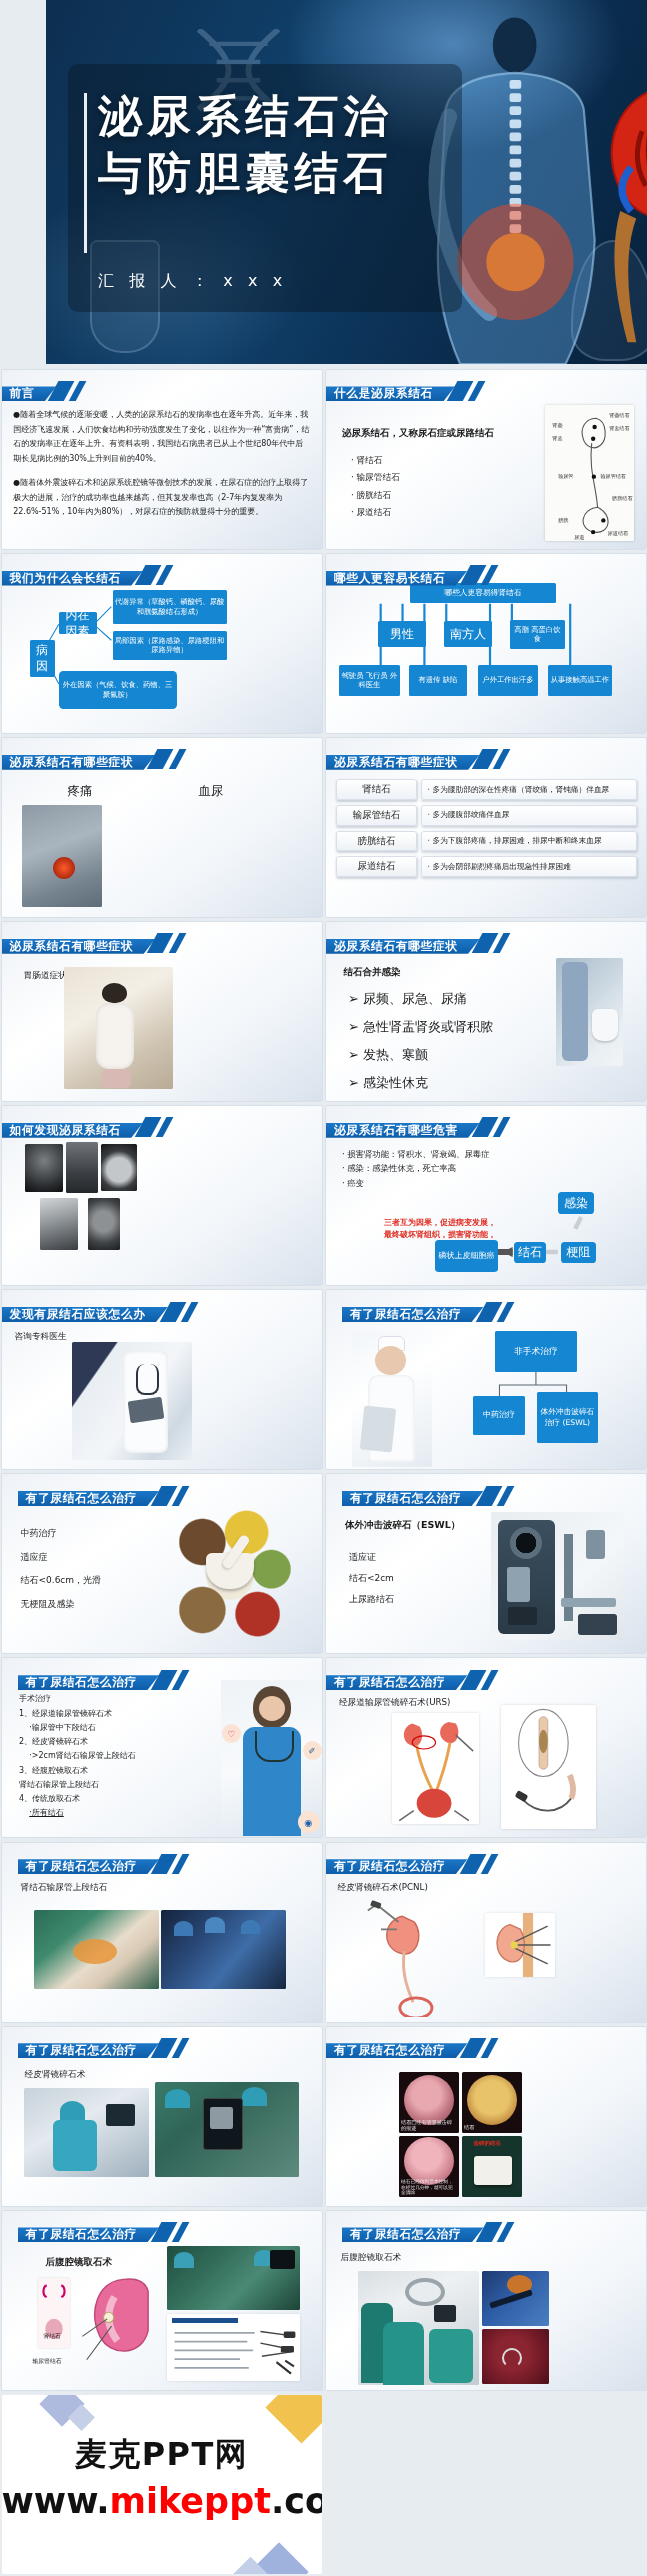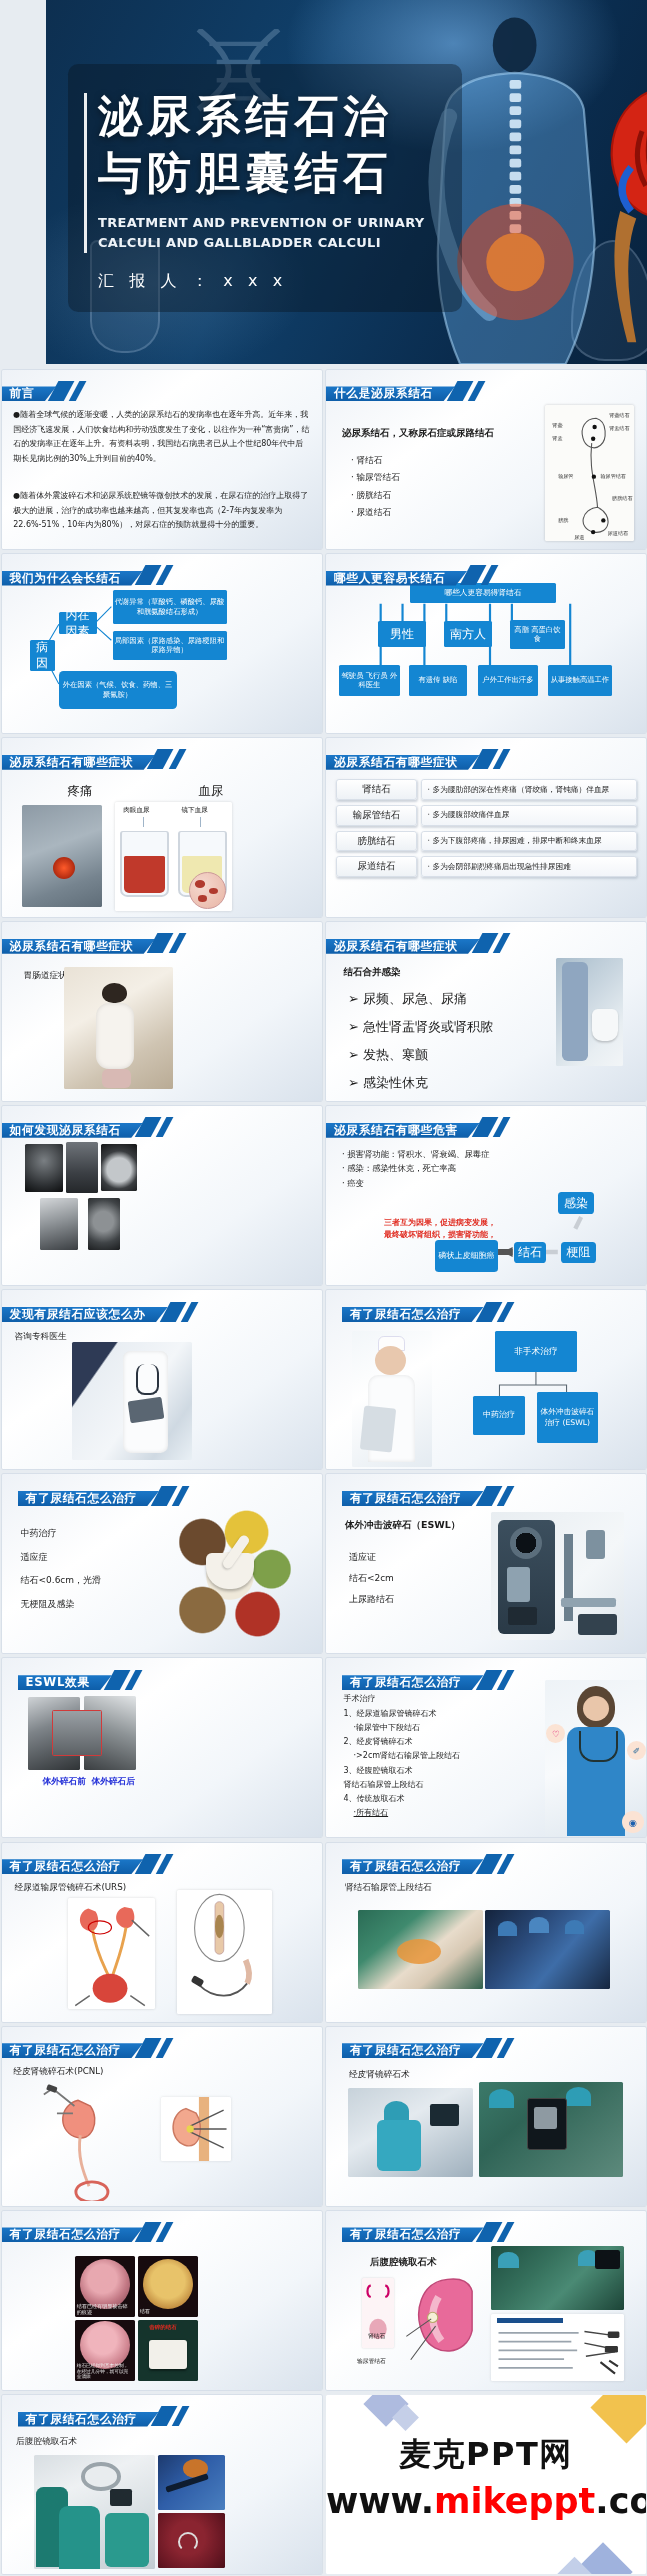--- a/index.html
+++ b/index.html
@@ -106,39 +106,35 @@
     <path d="M330 290 Q310 360 340 470 L352 470 Q330 360 352 300 Z" fill="#b07030"></path>
     <path d="M390 120 C330 130 300 200 330 260 C355 310 420 315 430 250 L430 130 C425 118 410 115 390 120 Z" fill="#d42414" stroke="#a81408" stroke-width="3"></path>
     <path d="M360 180 Q345 220 365 255 M375 165 Q360 215 380 258" stroke="#8c0f06" stroke-width="7" fill="none"></path>
     <path d="M345 230 Q320 260 345 290" stroke="#1e5fd0" stroke-width="10" fill="none"></path>
   </svg>
 
   <div class="panel"></div>
   <div class="vbar"></div>
   <div class="t-cn t1">泌尿系结石治</div>
   <div class="t-cn t2">与防胆囊结石</div>
-  <div class="t-en">
-    <div>TREATMENT AND PREVENTION OF URINARY</div>
-    <div>CALCULI AND GALLBLADDER CALCULI</div>
-  </div>
   <div class="t-pres">汇 报 人 ：  x x x</div>
 </div>
 
 <div class="deck">
 
   <div class="slide">
     <div class="hdr">
       <div class="bar">
           <span>前言</span>
         </div>
       <i class="sl big"></i>
         <i class="sl thin"></i>
     </div>
     <div class="txt" style="left:11.7px;right:10.2px;top:38px;font-size:8px;line-height:1.85;">●随着全球气候的逐渐变暖，人类的泌尿系结石的发病率也在逐年升高。近年来，我国经济飞速发展，人们饮食结构和劳动强度发生了变化，以往作为一种“富贵病”，结石的发病率正在逐年上升。有资料表明，我国结石病患者已从上个世纪80年代中后期长见病比例的30%上升到目前的40%。</div>
-    <div class="txt" style="left:11.7px;right:10.2px;top:119px;font-size:8px;line-height:1.85;">●随着体外震波碎石术和泌尿系统腔镜等微创技术的发展，在尿石症的治疗上取得了极大的进展，治疗的成功率也越来越高，但其复发率也高（2-7年内复发率为22.6%-51%，10年内为80%），对尿石症的预防就显得十分的重要。</div>
+    <div class="txt" style="left:11.7px;right:10.2px;top:106px;font-size:8px;line-height:1.85;">●随着体外震波碎石术和泌尿系统腔镜等微创技术的发展，在尿石症的治疗上取得了极大的进展，治疗的成功率也越来越高，但其复发率也高（2-7年内复发率为22.6%-51%，10年内为80%），对尿石症的预防就显得十分的重要。</div>
   </div>
 
   <div class="slide">
     <div class="hdr">
       <div class="bar">
           <span>什么是泌尿系结石</span>
         </div>
       <i class="sl big"></i>
         <i class="sl thin"></i>
     </div>
@@ -177,21 +173,21 @@
     <div class="hdr">
       <div class="bar">
           <span>我们为什么会长结石</span>
         </div>
       <i class="sl big"></i>
         <i class="sl thin"></i>
     </div>
     <svg style="position:absolute;left:0;top:0;" width="320" height="179" viewBox="0 0 439 245">
       <path d="M58 130 L78 96 M58 140 L78 178 M130 92 L150 72 M130 100 L150 118" stroke="#1486d2" stroke-width="1.5" fill="none"></path>
     </svg>
-    <div class="bluebox" style="left:28px;top:86px;width:25px;height:31px;">病因</div>
+    <div class="bluebox" style="left:28px;top:86px;width:25px;height:37px;">病因</div>
     <div class="bluebox" style="left:57px;top:58px;width:38px;height:22px;">内在因素</div>
     <div class="bluebox" style="left:111px;top:36px;width:114px;height:34px;font-size:7.3px;">代谢异常（草酸钙、磷酸钙、尿酸和胱氨酸结石形成）</div>
     <div class="bluebox" style="left:111px;top:77px;width:114px;height:29px;font-size:7.3px;">局部因素（尿路感染、尿路梗阻和尿路异物）</div>
     <div class="bluebox" style="left:57px;top:117px;width:118px;height:38px;font-size:7.3px;border-radius:4.4px;">外在因素（气候、饮食、药物、三聚氰胺）</div>
   </div>
 
   <div class="slide">
     <div class="hdr">
       <div class="bar">
           <span>哪些人更容易长结石</span>
@@ -218,37 +214,20 @@
       <div class="bar">
           <span>泌尿系结石有哪些症状</span>
         </div>
       <i class="sl big"></i>
         <i class="sl thin"></i>
     </div>
     <div class="txt" style="left:66px;top:45px;font-size:12.4px;">疼痛</div>
     <div class="txt" style="left:197px;top:45px;font-size:12.4px;">血尿</div>
     <div class="ph" style="left:20.4px;top:67px;width:80px;height:102px;background:linear-gradient(160deg,#8d9aa5 0%,#aab6bf 40%,#76848f 75%,#5f6d78 100%);">
       <div style="position:absolute;left:31px;top:52px;width:22px;height:22px;border-radius:50%;background:radial-gradient(circle,#ff5a2a,#b02a10 70%,rgba(176,42,16,0));"></div>
-    </div>
-    <div class="ph" style="left:113px;top:64px;width:117px;height:109px;background:#ffffff;box-shadow:0 0 2.9px rgba(0,0,0,.15);">
-      <div class="txt" style="left:8.7px;top:4.4px;font-size:6.6px;">肉眼血尿</div>
-      <div class="txt" style="left:67px;top:4.4px;font-size:6.6px;">镜下血尿</div>
-      <div class="conn" style="left:28px;top:14.6px;width:0.7px;height:10.2px;"></div>
-      <div class="conn" style="left:85px;top:14.6px;width:0.7px;height:10.2px;"></div>
-      <div class="beaker" style="left:5.8px;top:29px;">
-          <div class="liq" style="background:#c0392b;"></div>
-        </div>
-      <div class="beaker" style="left:63px;top:29px;">
-          <div class="liq" style="background:#efe8b0;"></div>
-        </div>
-      <div style="position:absolute;left:74px;top:70px;width:35px;height:35px;border-radius:50%;background:radial-gradient(circle at 35% 35%,#f5d9cf,#e8b4a4);border:0.7px solid #c99;">
-        <div style="position:absolute;left:5.8px;top:7.3px;width:10.2px;height:7.3px;border-radius:50%;background:#b03a2e;"></div>
-        <div style="position:absolute;left:19px;top:14.6px;width:9.5px;height:6.6px;border-radius:50%;background:#b03a2e;"></div>
-        <div style="position:absolute;left:8.7px;top:22px;width:8.7px;height:6.6px;border-radius:50%;background:#b03a2e;"></div>
-      </div>
     </div>
   </div>
 
   <div class="slide">
     <div class="hdr">
       <div class="bar">
           <span>泌尿系结石有哪些症状</span>
         </div>
       <i class="sl big"></i>
         <i class="sl thin"></i>
@@ -437,34 +416,20 @@
       <div style="position:absolute;left:19px;top:14.6px;width:32px;height:32px;border-radius:50%;background:radial-gradient(circle,#0c1116 0 45%,#5b6e7c 46%);"></div>
       <div style="position:absolute;left:16px;top:55px;width:23px;height:35px;background:#8ea2b0;border-radius:2.9px;"></div>
       <div style="position:absolute;left:17.5px;top:95px;width:29px;height:17.5px;background:#1f2a33;border-radius:2.2px;"></div>
       <div style="position:absolute;left:73px;top:22px;width:8.7px;height:87px;background:#6b7f8d;"></div>
       <div style="position:absolute;left:70px;top:86px;width:55px;height:8.7px;background:#90a3b0;border-radius:2.2px;"></div>
       <div style="position:absolute;left:95px;top:17.5px;width:19px;height:29px;background:#7d919f;border-radius:2.9px;"></div>
       <div style="position:absolute;left:87px;top:102px;width:39px;height:20.4px;background:#33424e;border-radius:2.9px;"></div>
     </div>
   </div>
 
-  <div class="slide">
-    <div class="hdr" style="left:16px;">
-      <div class="bar">
-          <span>ESWL效果</span>
-        </div>
-      <i class="sl big"></i>
-        <i class="sl thin"></i>
-    </div>
-    <div class="ph" style="left:26px;top:39px;width:52px;height:73px;background:linear-gradient(160deg,#cfd3d6 0%,#7e8489 40%,#2f3336 100%);"></div>
-    <div class="ph" style="left:82px;top:38px;width:52px;height:74px;background:linear-gradient(200deg,#e2e5e7 0%,#8e9497 45%,#3a3e41 100%);"></div>
-    <div class="ph" style="left:50px;top:52px;width:48px;height:44px;border:1.1px solid #d03a3a;background:linear-gradient(180deg,#9aa0a5,#5c6165);"></div>
-    <div class="txt cap-blue" style="left:41px;top:118px;font-size:8.7px;">体外碎石前</div>
-    <div class="txt cap-blue" style="left:90px;top:118px;font-size:8.7px;">体外碎石后</div>
-  </div>
 
   <div class="slide">
     <div class="hdr" style="left:16px;">
       <div class="bar">
           <span>有了尿结石怎么治疗</span>
         </div>
       <i class="sl big"></i>
         <i class="sl thin"></i>
     </div>
     <div class="txt" style="left:17.5px;top:34px;font-size:8px;line-height:1.78;">

